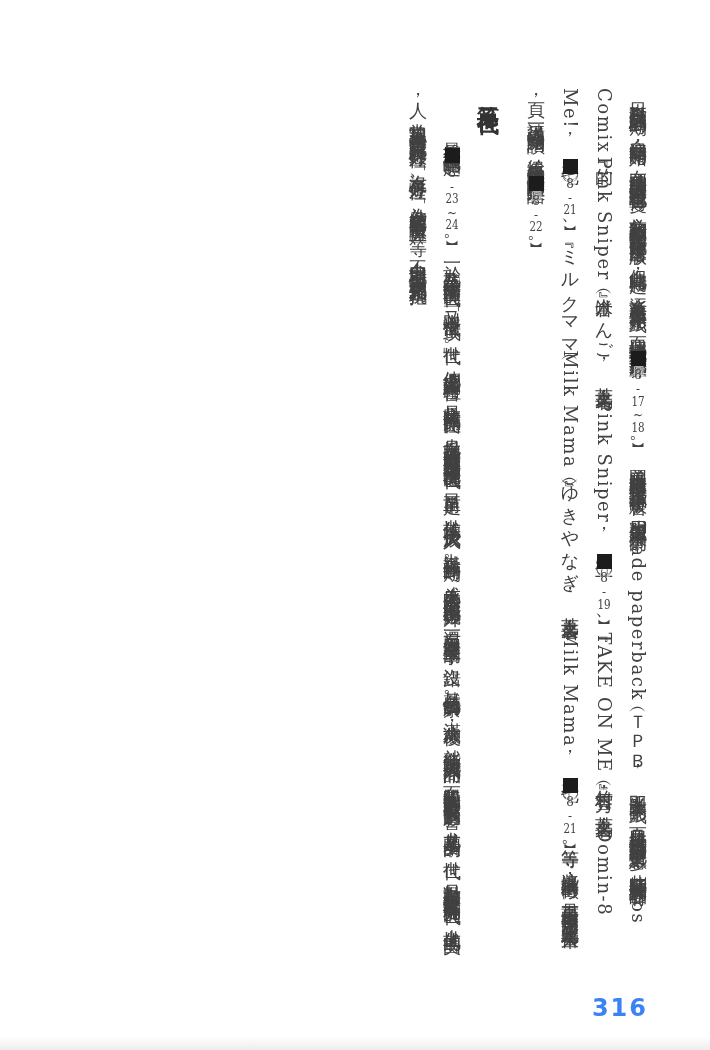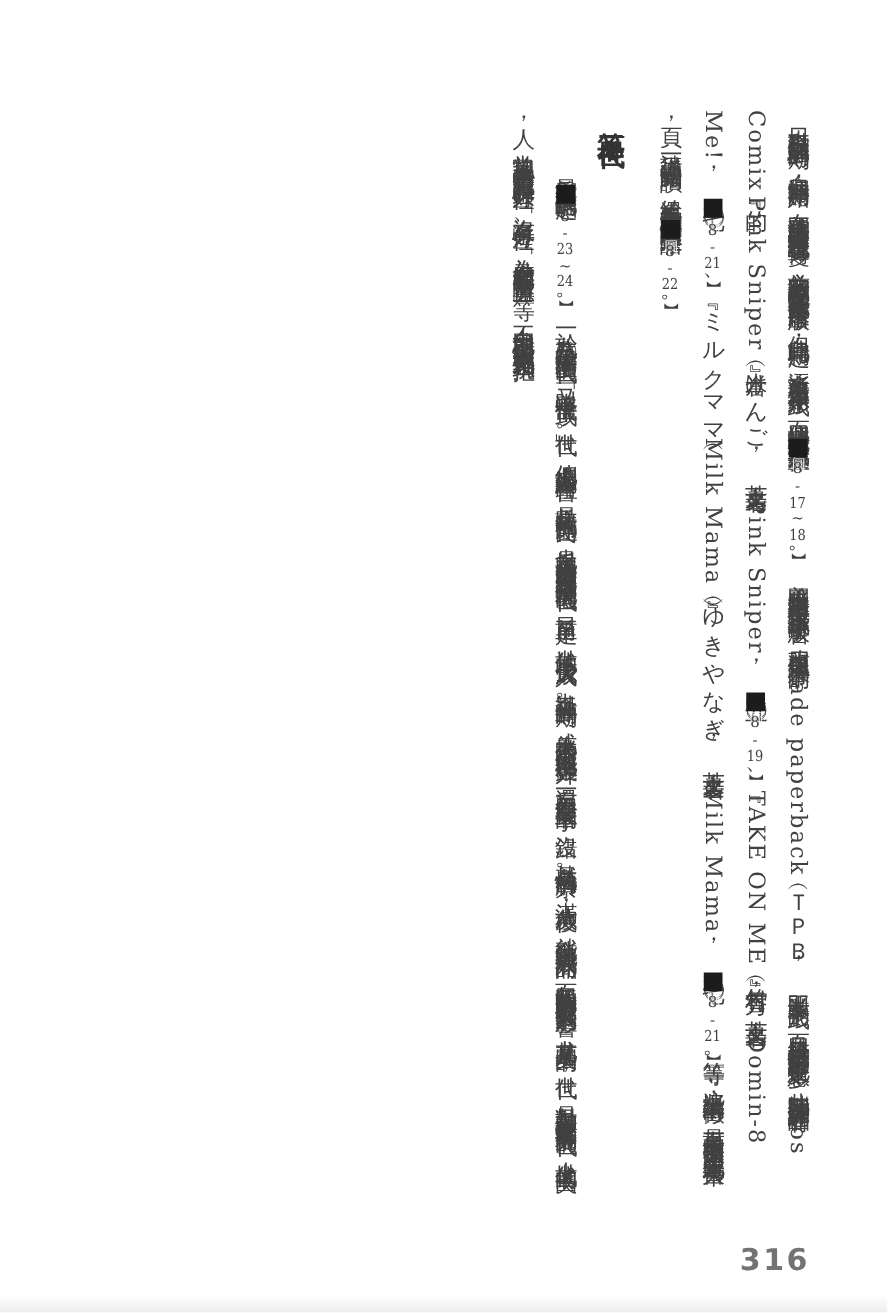--- a/index.html
+++ b/index.html
@@ -40,21 +40,21 @@
   .fr-box{
     display:inline-block;background:var(--box-bg);color:var(--box-fg);
     font-size:11px;width:15px;height:15px;line-height:15px;
     text-align:center;margin:2px 0;
   }
   .tcy{text-combine-upright:all;font-size:12px;letter-spacing:0;}
   .upr{text-orientation:upright;font-size:12px;letter-spacing:0;}
   .page-number{
     position:absolute;top:994px;right:62px;
     font-family:"DejaVu Sans","Liberation Sans",sans-serif;
-    font-size:24px;font-weight:700;letter-spacing:2px;color:#737373;
+    font-size:24px;font-weight:700;letter-spacing:2px;color:#3b82f6;
   }
 </style>
 </head>
 <body>
 
 <div class="page-content">
   <p>日本動漫引領風騷的時期。自這個時期開始，在美國翻譯出版的日本漫畫也有了轉變。之前的翻譯作都是配合美國文化修改後才出版，但自此時期起，逐漸改為尊重日本原始形式。而這個轉變也徐徐傳播至成人漫畫界<span class="figref"><span class="fr-bracket">【</span><span class="fr-box">圖</span><span class="upr">8</span><span class="upr">-</span><span class="tcy">17</span><span class="upr">~</span><span class="tcy">18</span><span class="fr-bracket">】</span></span>。美國出版社漸漸不再把單行本拆成小冊子販售，改用類似日本單行本的Trade paperback（ＴＰＢ，即平裝本）的形式；而且維持日式右翻書的譯本也愈來愈多。此時期被翻譯的作品有Eros Comix的『Pink Sniper』（米倉けんご，英文書名：Pink Sniper，二〇〇五）<span class="figref"><span class="fr-bracket">【</span><span class="fr-box">圖</span><span class="upr">8</span><span class="upr">-</span><span class="tcy">19</span><span class="fr-bracket">】</span></span>、『TAKE ON ME』（竹村雪秀，英文書名：Domin-8 Me!，二〇〇七）<span class="figref"><span class="fr-bracket">【</span><span class="fr-box">圖</span><span class="upr">8</span><span class="upr">-</span><span class="tcy">21</span><span class="fr-bracket">】</span></span>、『ミルクママ（Milk Mama）』（ゆきやなぎ，英文書名：Milk Mama，二〇〇七）<span class="figref"><span class="fr-bracket">【</span><span class="fr-box">圖</span><span class="upr">8</span><span class="upr">-</span><span class="tcy">21</span><span class="fr-bracket">】</span></span>等等。這些漫畫的特徵，是書頁的最後一頁通常會印上「此為本書末頁，請從另一邊開始閱讀」，給還未熟悉日式閱讀習慣的讀者之提醒語<span class="figref"><span class="fr-bracket">【</span><span class="fr-box">圖</span><span class="upr">8</span><span class="upr">-</span><span class="tcy">22</span><span class="fr-bracket">】</span></span>。</p>
 
   <h2 class="section-heading">第三世代</h2>
 

